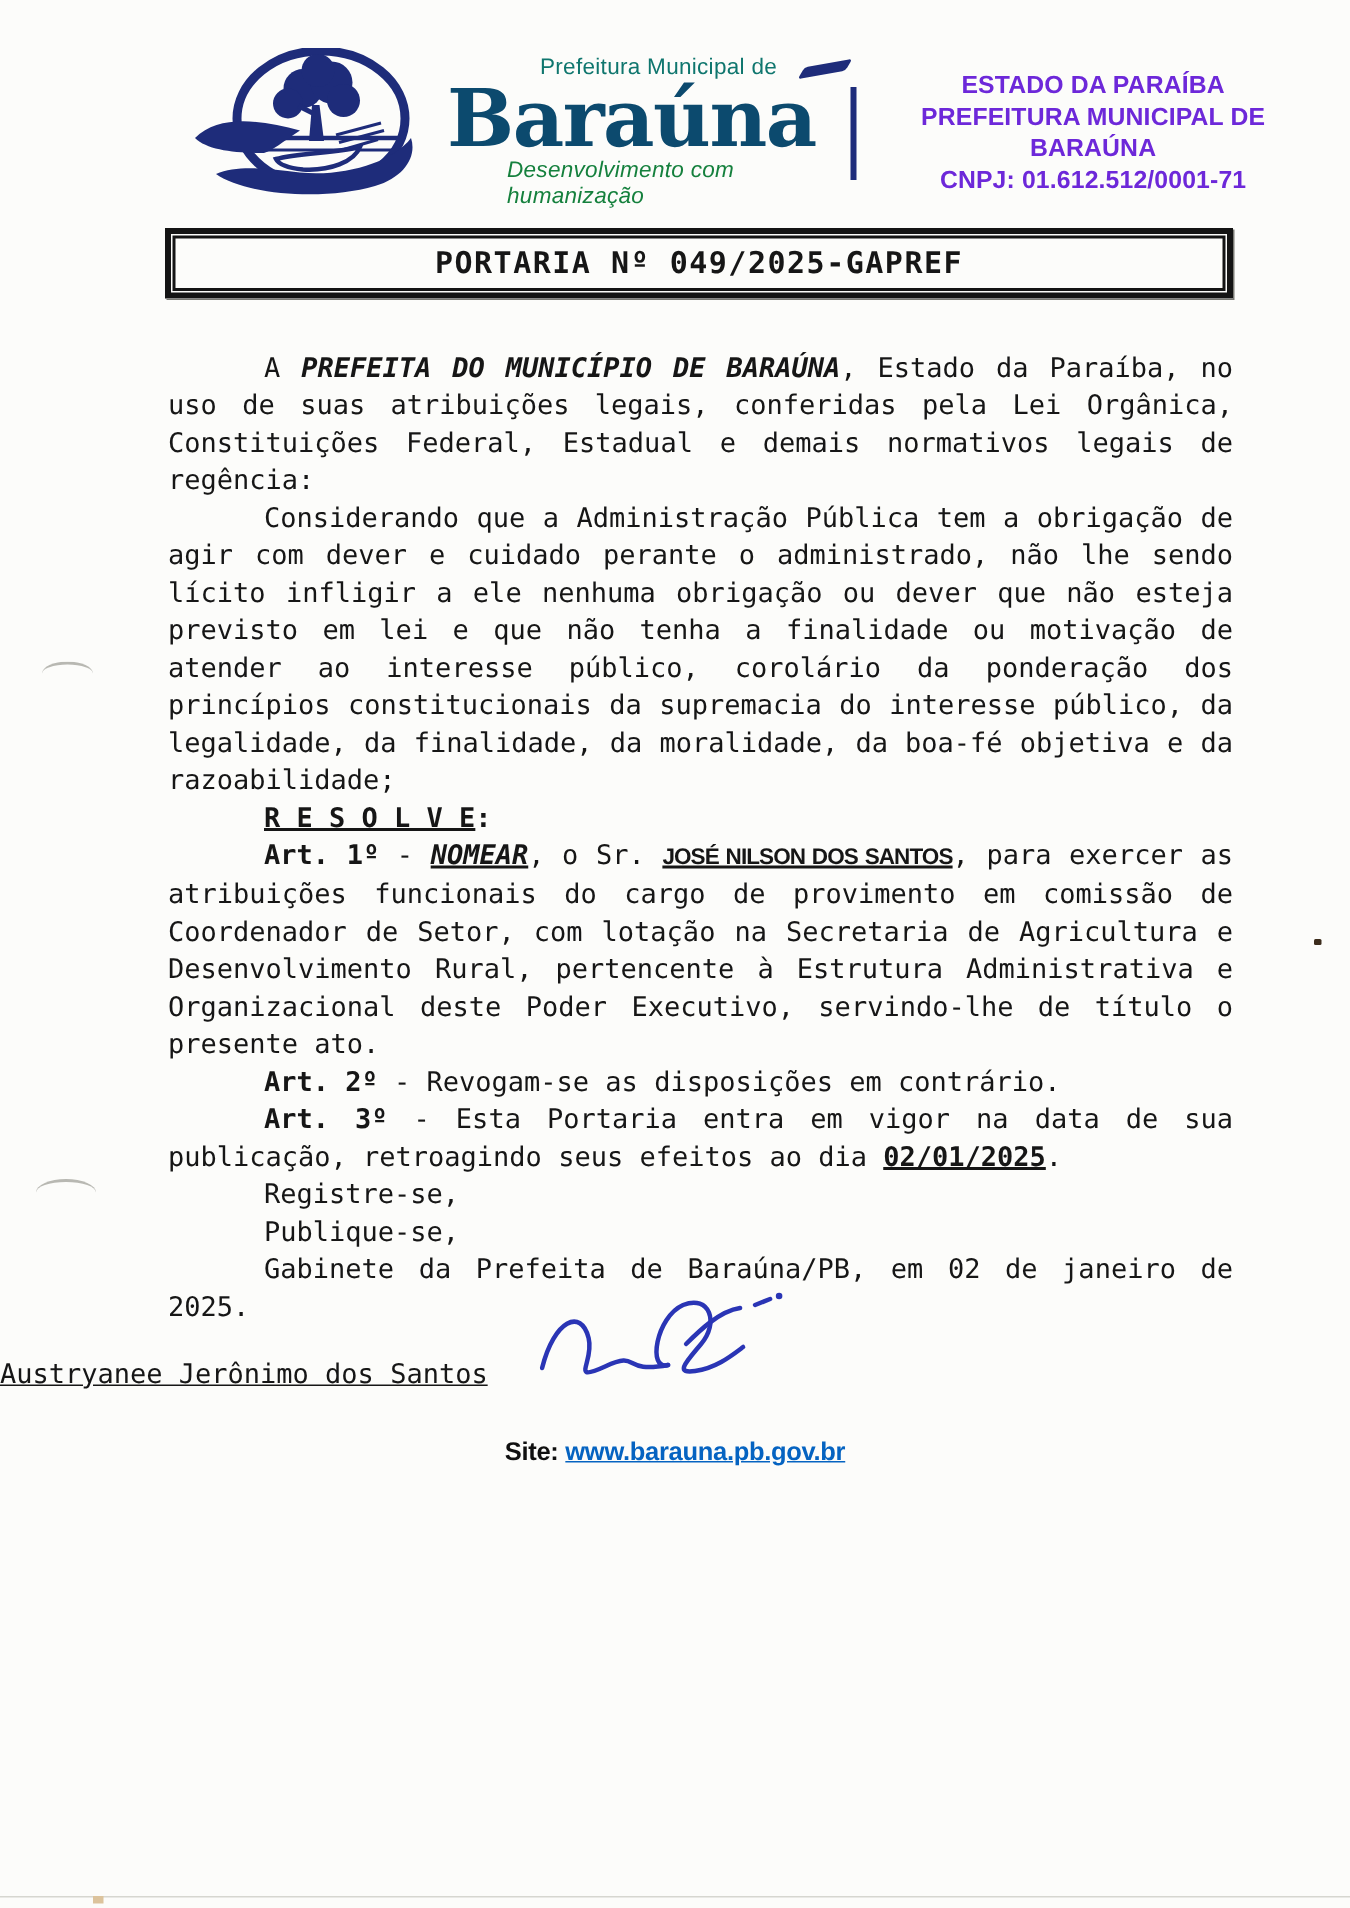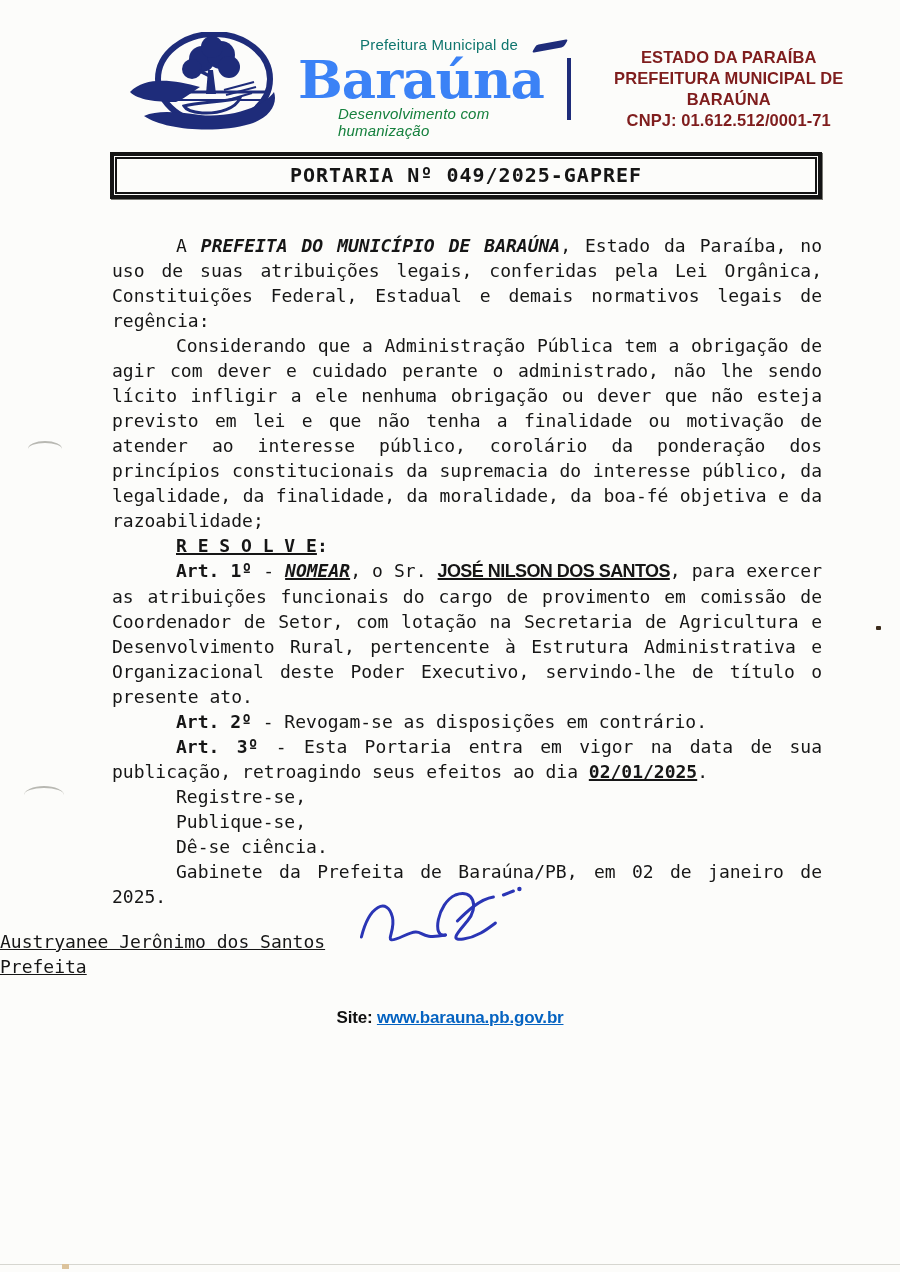--- a/index.html
+++ b/index.html
@@ -16,30 +16,30 @@
   .wordmark-block { position:relative; margin-left:2px; padding-top:2px; }
   .wordmark-top {
     font-family:"Liberation Sans", sans-serif; color:#0f766e;
     font-size:15px; margin-left:62px; letter-spacing:0.2px;
   }
   .accent-slash {
     position:absolute; top:8px; left:238px; width:28px; height:8px;
     background:#1e2c7a; transform:skewX(-38deg) rotate(-12deg); border-radius:2px;
   }
   .wordmark {
-    font-family:"DejaVu Serif", serif; font-weight:bold; color:#3b82f6;
+    font-family:"DejaVu Serif", serif; font-weight:bold; color:#0c4a6e;
     font-size:53px; line-height:52px; letter-spacing:-1px;
   }
   .wordmark-tagline {
     font-family:"Liberation Sans", sans-serif; color:#15803d;
     font-size:15px; margin-left:40px; letter-spacing:0.2px;font-style:italic;
   }
   .header-divider { width:5px; height:62px; background:#1e2c7a; margin:6px 16px 0 14px; }
   .header-right {
-    font-family:"Liberation Sans", sans-serif; font-weight:bold; color:#7f1d1d;
+    font-family:"Liberation Sans", sans-serif; font-weight:bold; color:#6d28d9;
     text-align:center; font-size:16.5px; line-height:21px; margin-top:6px; letter-spacing:0.1px;
   }
 
   
   .title-box {
     margin:10px 78px 0 110px; border:4px solid #141414; padding:1px;
     box-shadow:1px 1px 0 #7a7a74;
   }
   .title-box-inner { border:2px solid #141414; padding:4px 0 5px; }
   .title-text {
@@ -50,21 +50,21 @@
   .doc-body {
     margin:34px 78px 0 112px; font-size:18px; line-height:25px;
     text-align:justify;
   }
   .para { margin:0; }
   .gap { }
   .indent { text-indent:64px; }
   .b { font-weight:bold; }
   .i { font-style:italic; }
   .u { text-decoration:underline; text-decoration-thickness:1.5px; }
-  .sans { font-family:"Liberation Sans", sans-serif; letter-spacing:-0.6px; font-size:18px; }
+  .sans { font-family:"Liberation Sans", sans-serif; letter-spacing:-0.6px; font-size:15px; }
 
   
   .sig-block { position:relative; margin-top:20px; text-align:left; font-size:18px; line-height:25px;text-decoration:underline; }
   .sig-scribble { position:absolute; left:50%; top:-46px; transform:translateX(-46%); pointer-events:none; }
   .sig-name { position:relative; z-index:1; }
   .sig-role { position:relative; z-index:1; }
 
   
   .footer {
     margin-top:26px; text-align:center;
@@ -137,36 +137,34 @@
 
   <div class="doc-body" id="paragraphs-host">
       <p class="para indent"><span>A </span><span class="b i">PREFEITA DO MUNICÍPIO DE BARAÚNA</span><span>, Estado da Paraíba, no uso de suas atribuições legais, conferidas pela Lei Orgânica, Constituições Federal, Estadual e demais normativos legais de regência:</span></p>
       <p class="para indent gap"><span>Considerando que a Administração Pública tem a obrigação de agir com dever e cuidado perante o administrado, não lhe sendo lícito infligir a ele nenhuma obrigação ou dever que não esteja previsto em lei e que não tenha a finalidade ou motivação de atender ao interesse público, corolário da ponderação dos princípios constitucionais da supremacia do interesse público, da legalidade, da finalidade, da moralidade, da boa-fé objetiva e da razoabilidade;</span></p>
       <p class="para indent gap"><span class="b u">R E S O L V E</span><span class="b">:</span></p>
       <p class="para indent gap"><span class="b">Art. 1º</span><span> - </span><span class="b i u">NOMEAR</span><span>, o Sr. </span><span class="b u sans">JOSÉ NILSON DOS SANTOS</span><span>, para exercer as atribuições funcionais do cargo de provimento em comissão de Coordenador de Setor, com lotação na Secretaria de Agricultura e Desenvolvimento Rural, pertencente à Estrutura Administrativa e Organizacional deste Poder Executivo, servindo-lhe de título o presente ato.</span></p>
       <p class="para indent gap"><span class="b">Art. 2º</span><span> - Revogam-se as disposições em contrário.</span></p>
       <p class="para indent gap"><span class="b">Art. 3º</span><span> - Esta Portaria entra em vigor na data de sua publicação, retroagindo seus efeitos ao dia </span><span class="b u">02/01/2025</span><span>.</span></p>
       <p class="para indent"><span>Registre-se,</span></p>
       <p class="para indent"><span>Publique-se,</span></p>
-      <p class="para indent"><span>Dê-se ciência.</span></p>
       <p class="para indent gap"><span>Gabinete da Prefeita de Baraúna/PB, em 02 de janeiro de 2025.</span></p>
     </div>
 
   <div class="sig-block">
     <svg class="sig-scribble" width="210" height="72" viewBox="0 0 210 72" xmlns="http://www.w3.org/2000/svg">
       <g fill="none" stroke="#2a35b5" stroke-width="3" stroke-linecap="round">
         <path d="M8 54 C 16 22, 34 14, 39 34 C 43 50, 26 64, 50 53 C 74 42, 60 58, 92 52"></path>
         <path d="M92 52 C 78 56, 84 20, 102 12 C 120 5, 126 24, 114 38 C 104 50, 96 58, 110 56 C 124 54, 134 46, 142 40"></path>
         <path d="M104 38 C 112 30, 126 16, 140 14"></path>
         <path d="M150 12 l 10 -4"></path>
       </g>
       <circle cx="166" cy="6" r="2.2" fill="#2a35b5"></circle>
     </svg>
     <div class="sig-name">Austryanee Jerônimo dos Santos</div>
-    <div class="sig-role">Prefeita</div>
   </div>
 
   <div class="footer">
     <div>
       <span>Site:</span>
       <span class="site-url">www.barauna.pb.gov.br</span>
     </div>
   </div>
 
   <div class="arc-mark arc-1"></div>

